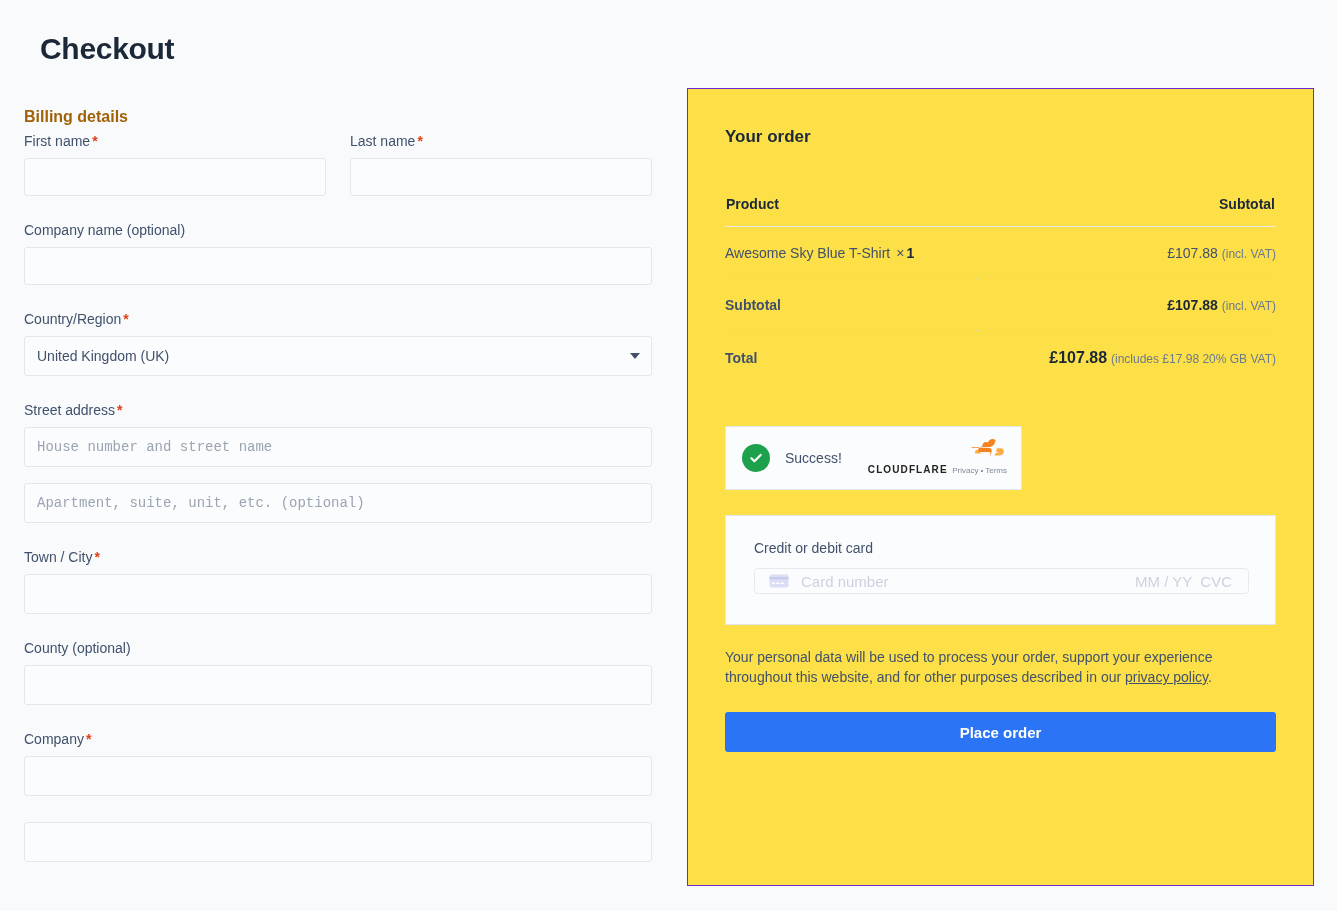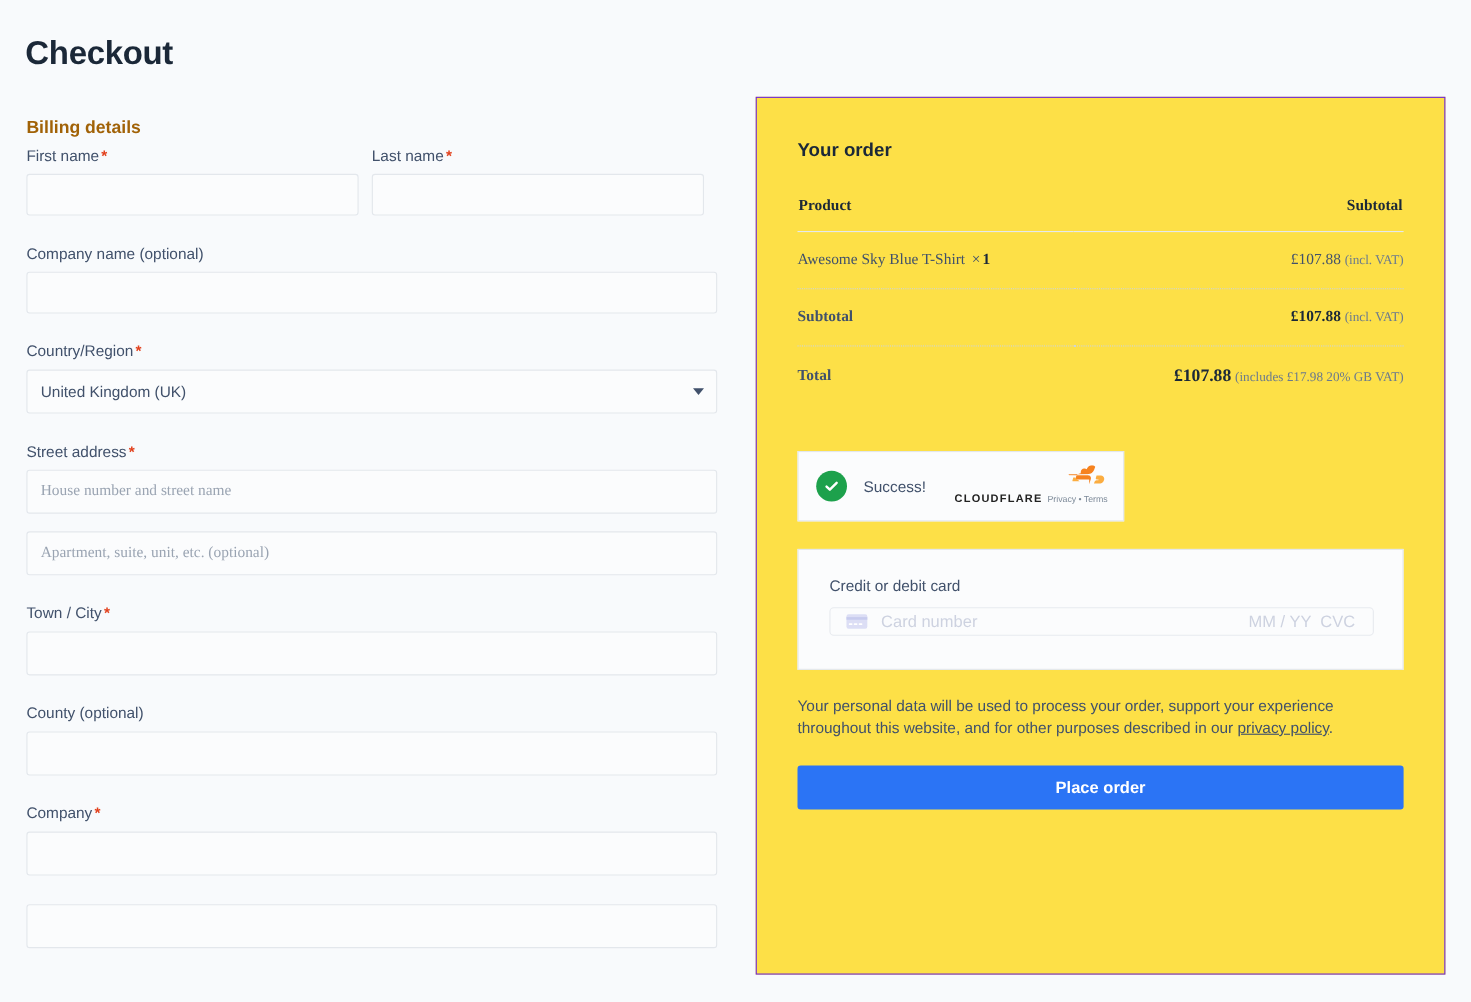--- a/index.html
+++ b/index.html
@@ -9,47 +9,47 @@
     width: 1337px; height: 911px;
     background: #f8fafc;
     font-family: "Liberation Sans", sans-serif;
     color: #2d3b4e;
     overflow: hidden;
   }
   .page { position: relative; width: 1337px; height: 911px; }
 
   
   .page-title {
-    position: absolute; left: 23px; top: 12px;
+    position: absolute; left: 40px; top: 12px;
     font-size: 30px; font-weight: bold; letter-spacing: -0.3px;
     color: #1b2838;
   }
   .section-title {
     position: absolute; left: 24px; top: 95px;
     font-size: 16px; font-weight: bold; color: #a16207;
   }
 
   
   .billing { position: absolute; left: 24px; top: 133px; width: 628px; }
-  .field-row { display: flex; gap: 12px; }
+  .field-row { display: flex; gap: 24px; }
   .field { margin-bottom: 16px; }
   .field.full { width: 628px; }
   .field.half { width: 302px; }
   .field-label {
     font-size: 14px; color: #41516b; margin-bottom: 8px;
     display: block; line-height: 17px;
   }
   .req { color: #e2401c; font-weight: bold; margin-left: 2px; }
   .input {
     width: 100%; height: 38px;
     border: 1px solid #e3e7ec; border-radius: 3px;
     background: #fbfcfd;
     font-size: 14px; color: #41516b;
     padding: 16px 12px; line-height: 36px;
-    font-family: Liberation Serif, serif;
+    font-family: Liberation Mono, monospace;
     display: block;
   }
   .input::placeholder { color: #9aa4b2; }
   .input.tall { height: 40px; line-height: 38px; }
   .select-wrap { position: relative; }
   .select {
     width: 100%; height: 40px;
     border: 1px solid #e3e7ec; border-radius: 3px;
     background: #fbfcfd;
     font-size: 14px; color: #41516b;
@@ -71,21 +71,21 @@
   
   .order-panel {
     position: absolute; left: 687px; top: 88px;
     width: 627px; height: 798px;
     border: 1px solid #6d28d9;
     background: #fde047;
   }
   .order-inner { padding: 38px 37px 0 37px; }
   .order-title { font-size: 17px; font-weight: bold; color: #1b2838; }
 
-  .order-table { width: 100%; margin-top: 32px; border-collapse: collapse; font-family: Liberation Serif, serif; }
+  .order-table { width: 100%; margin-top: 48px; border-collapse: collapse; }
   .order-table th {
     text-align: left; font-size: 14px; font-weight: bold;
     color: #1b2838; padding-bottom: 14px;
     border-bottom: 1px solid #e4e9ee;
   }
   .order-table th.right { text-align: right; }
   .order-table td {
     font-size: 14px; color: #41516b;
     padding: 18px 0 17px 0;
     border-bottom: 1px dotted #ccd4dd;

